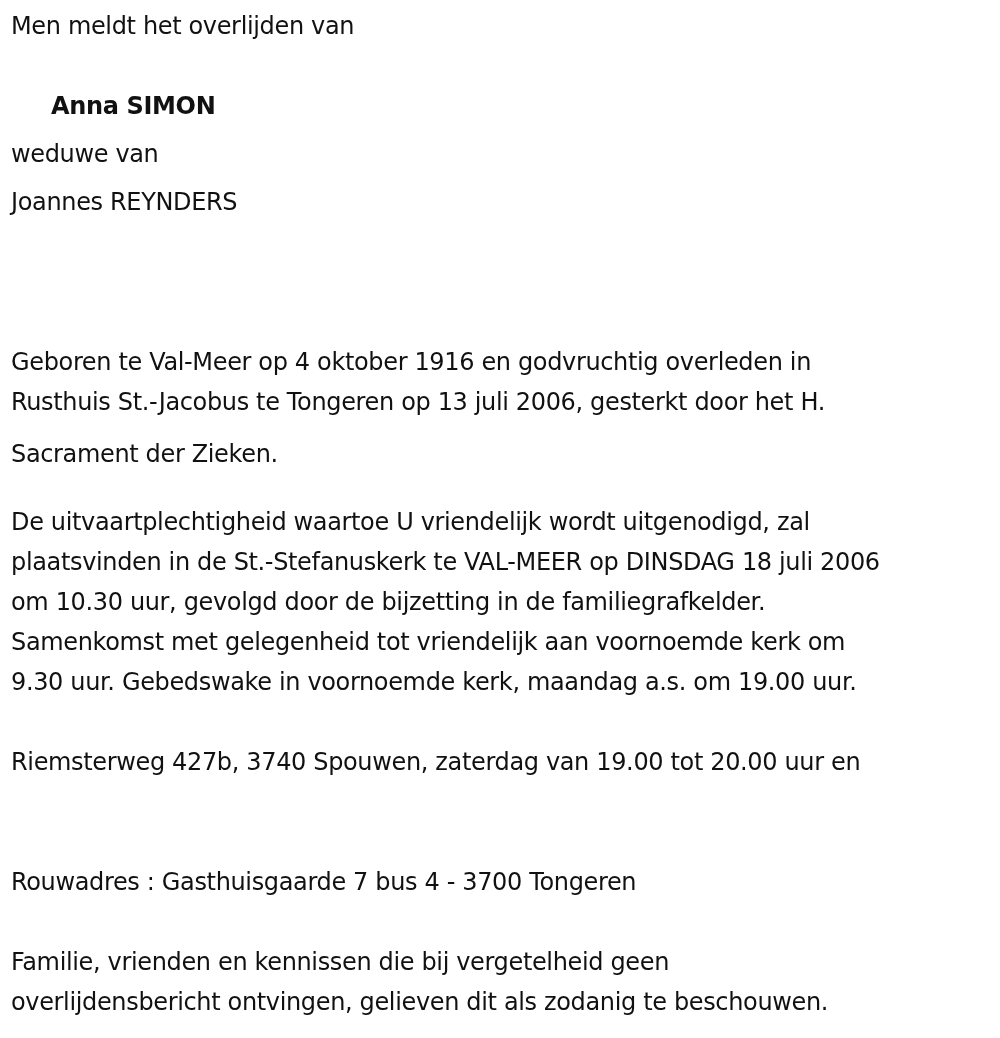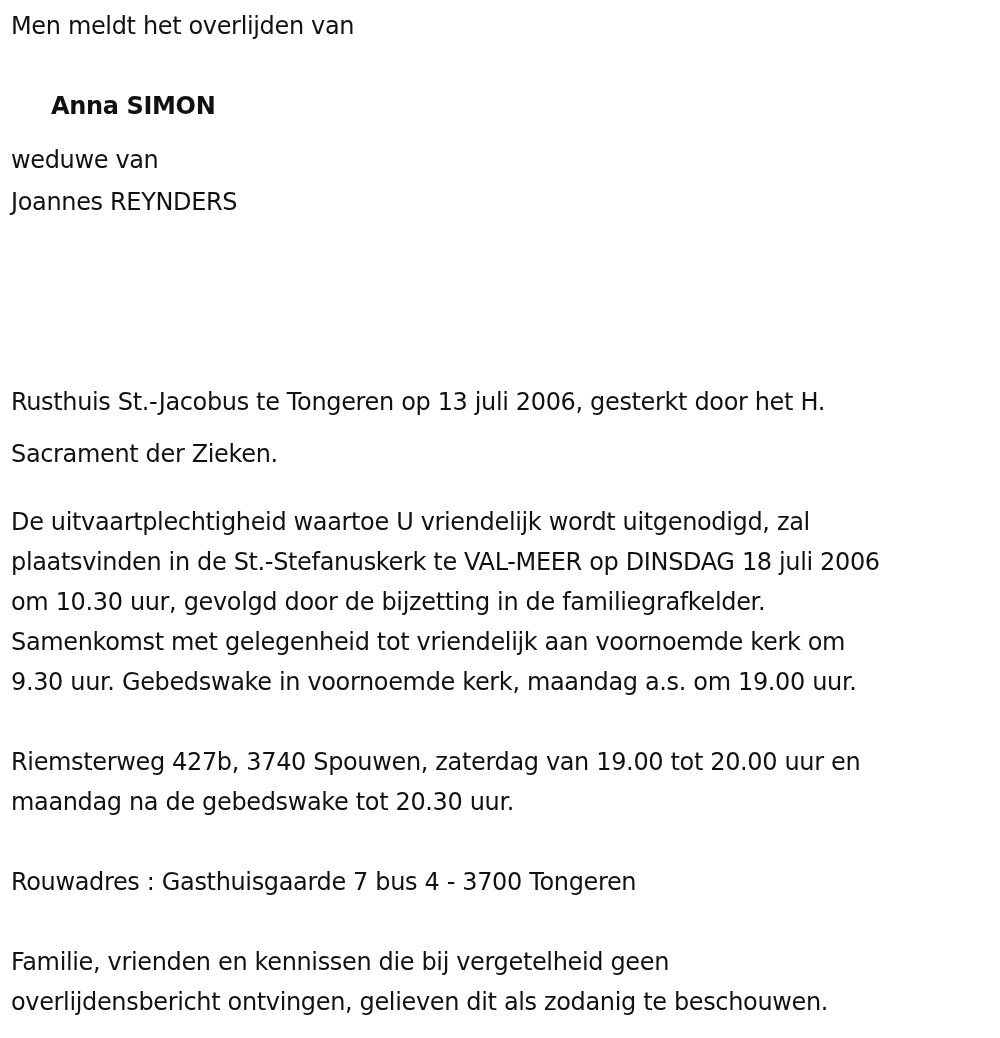--- a/index.html
+++ b/index.html
@@ -30,32 +30,32 @@
     }
     .bold { font-weight: bold; margin-left: 40px; }
   </style>
 </head>
 <body>
 
 <div class="doc">
   <div class="line" style="top:6px">Men meldt het overlijden van</div>
 
   <div class="line bold" style="top:86px">Anna SIMON</div>
-  <div class="line" style="top:140px">weduwe van</div>
+  <div class="line" style="top:134px">weduwe van</div>
   <div class="line" style="top:182px">Joannes REYNDERS</div>
 
 
+  <div class="line" style="top:342px">Geboren te Val-Meer op 4 oktober 1916 en godvruchtig overleden in</div>
   <div class="line" style="top:382px">Rusthuis St.-Jacobus te Tongeren op 13 juli 2006, gesterkt door het H.</div>
   <div class="line" style="top:434px">Sacrament der Zieken.</div>
 
   <div class="line" style="top:502px">De uitvaartplechtigheid waartoe U vriendelijk wordt uitgenodigd, zal</div>
   <div class="line" style="top:542px">plaatsvinden in de St.-Stefanuskerk te VAL-MEER op DINSDAG 18 juli 2006</div>
   <div class="line" style="top:582px">om 10.30 uur, gevolgd door de bijzetting in de familiegrafkelder.</div>
   <div class="line" style="top:622px">Samenkomst met gelegenheid tot vriendelijk aan voornoemde kerk om</div>
   <div class="line" style="top:662px">9.30 uur. Gebedswake in voornoemde kerk, maandag a.s. om 19.00 uur.</div>
   <div class="line" style="top:742px">Riemsterweg 427b, 3740 Spouwen, zaterdag van 19.00 tot 20.00 uur en</div>
-  <div class="line" style="top:782px">maandag na de gebedswake tot 20.30 uur.</div>
 
   <div class="line" style="top:862px">Rouwadres : Gasthuisgaarde 7 bus 4 - 3700 Tongeren</div>
 
   <div class="line" style="top:942px">Familie, vrienden en kennissen die bij vergetelheid geen</div>
   <div class="line" style="top:982px">overlijdensbericht ontvingen, gelieven dit als zodanig te beschouwen.</div>
 </div>
 
 </body></html>

